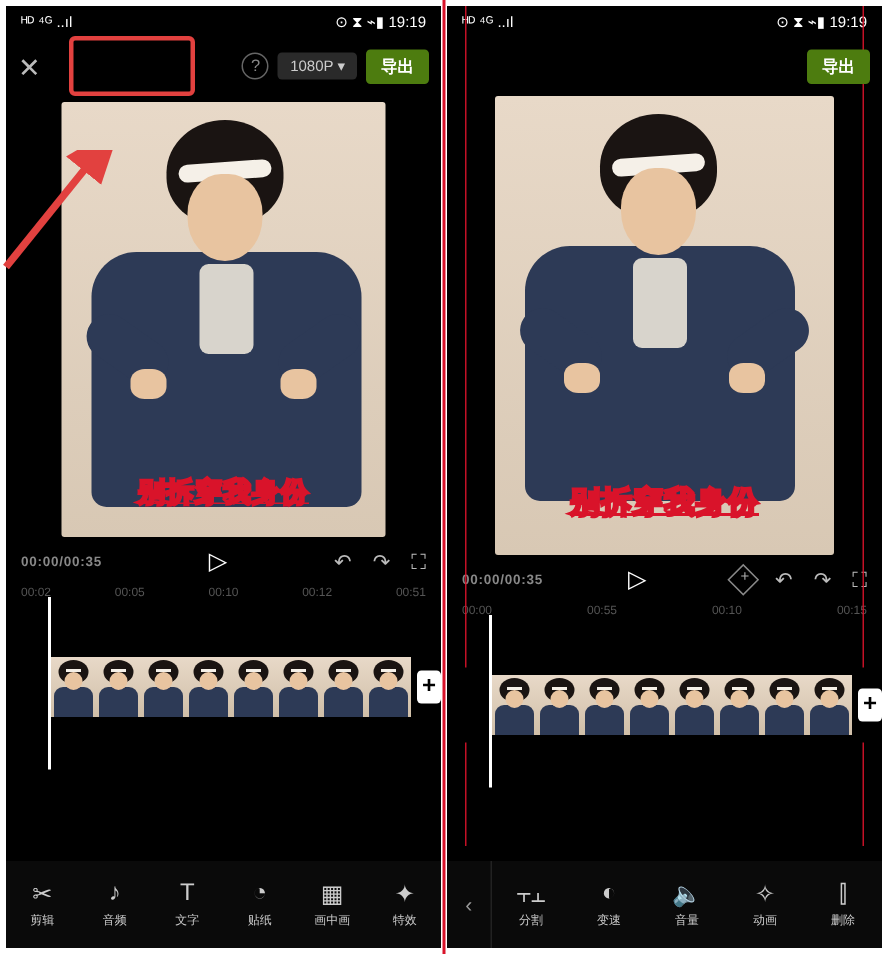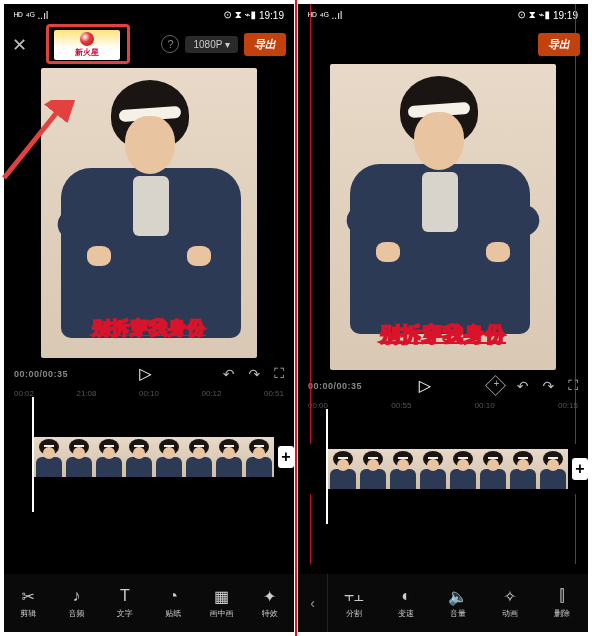--- a/index.html
+++ b/index.html
@@ -12,21 +12,21 @@
     
     .status { height:22px; display:flex; justify-content:space-between; align-items:center; padding:0 10px; color:#fff; font-size:10px; }
     .status .l, .status .r { display:flex; gap:3px; align-items:center; }
     
     .topbar { height:36px; display:flex; align-items:center; justify-content:flex-end; gap:6px; padding:0 8px; position:relative; }
     .close { position:absolute; left:8px; top:8px; color:#bbb; font-size:18px; }
     .logo { position:absolute; left:50px; top:4px; width:66px; height:30px; background:linear-gradient(#ffe27a,#fff 60%); border-radius:2px; display:flex; flex-direction:column; align-items:center; justify-content:center; font-size:8px; color:#c03; font-weight:bold; }
     .logo-circ { width:14px; height:14px; border-radius:50%; background:radial-gradient(circle at 35% 35%, #fff, #e4393c 40%, #b01818); margin-bottom:1px;}
     .help { width:18px; height:18px; border:1px solid #666; border-radius:50%; color:#888; font-size:11px; display:flex;align-items:center;justify-content:center;}
     .res { background:#2a2a2a; color:#ccc; font-size:10px; padding:3px 8px; border-radius:3px;}
-    .export { background:#c2410c; color:#fff; font-size:11px; padding:4px 10px; border-radius:3px; font-weight:bold;font-style:italic;}
+    .export { background:#4d7c0f; color:#fff; font-size:11px; padding:4px 10px; border-radius:3px; font-weight:bold;}
     .highlight-box { position:absolute; left:42px; top:-2px; width:84px; height:40px; border:3px solid #e2413f; border-radius:4px; pointer-events:none;}
     
     .preview { margin:6px auto 0; width:216px; height:290px; background:linear-gradient(#e8d9c8,#d8c8b4); position:relative; overflow:hidden; border-radius:2px;}
     .person { position:absolute; left:0; top:0; width:100%; height:100%; }
     .hair { position:absolute; left:70px; top:12px; width:78px; height:70px; background:#1a1412; border-radius:50% 50% 45% 45%; }
     .headband { position:absolute; left:78px; top:40px; width:62px; height:12px; background:#f5f0e8; border-radius:6px; transform:rotate(-4deg);}
     .face { position:absolute; left:84px; top:48px; width:50px; height:58px; background:#e8c4a0; border-radius:45% 45% 50% 50%; }
     .jacket { position:absolute; left:20px; top:100px; width:180px; height:170px; background:#2d3a56; border-radius:30px 30px 10px 10px; }
     .jacket:before { content:""; position:absolute; left:72px; top:8px; width:36px; height:60px; background:#d8d4cc; border-radius:6px;}
     .arm-l { position:absolute; left:14px; top:150px; width:60px; height:30px; background:#2d3a56; border-radius:15px; transform:rotate(35deg);}
@@ -76,24 +76,20 @@
   <div class="phone left">
     <div class="status">
       <span class="l">ᴴᴰ ⁴ᴳ ..ıl</span>
       <span class="r">
           <span>⊙ ⧗ ⌁▮</span> 
           <span>19:19</span>
         </span>
     </div>
     <div class="topbar">
       <span class="close">✕</span>
-      <div class="logo">
-        <div class="logo-circ"></div>
-        <span>新火星</span>
-      </div>
       <div class="highlight-box"></div>
       <span class="help">?</span>
       <span class="res">1080P ▾</span>
       <span class="export">导出</span>
     </div>
     <div class="preview">
       <div class="person">
         <div class="jacket"></div>
           <div class="arm-l"></div>
           <div class="arm-r"></div>
@@ -109,21 +105,21 @@
       <span class="tcode">00:00/00:35</span>
       <span class="play icobtn">▷</span>
       <span class="ctrls">
         <span class="icobtn">↶</span>
         <span class="icobtn">↷</span>
         <span class="icobtn">⛶</span>
       </span>
     </div>
     <div class="ruler">
       <span>00:02</span>
-      <span>21:08</span>
+      <span>00:05</span>
       <span>00:10</span>
       <span>00:12</span>
       <span>00:51</span>
     </div>
     <div class="tl">
       <div class="playhead left-ph"></div>
       <div class="thumbs">
         <div class="thumb">
             <div class="mj"></div>
             <div class="mh"></div>

